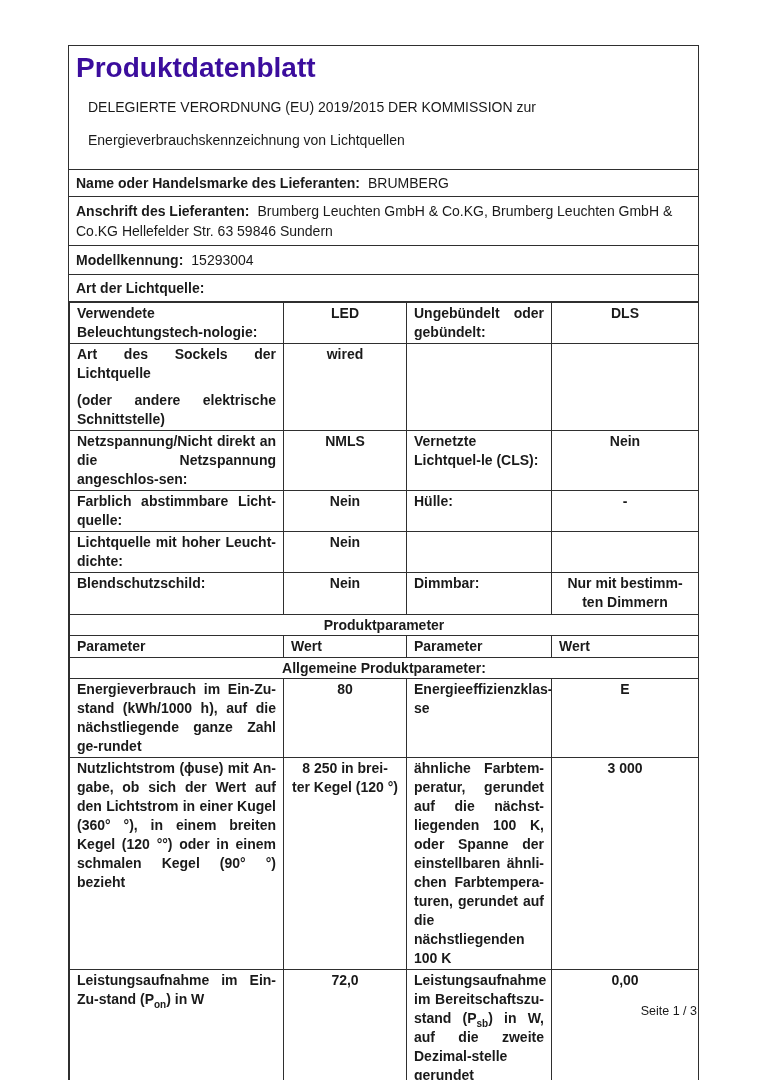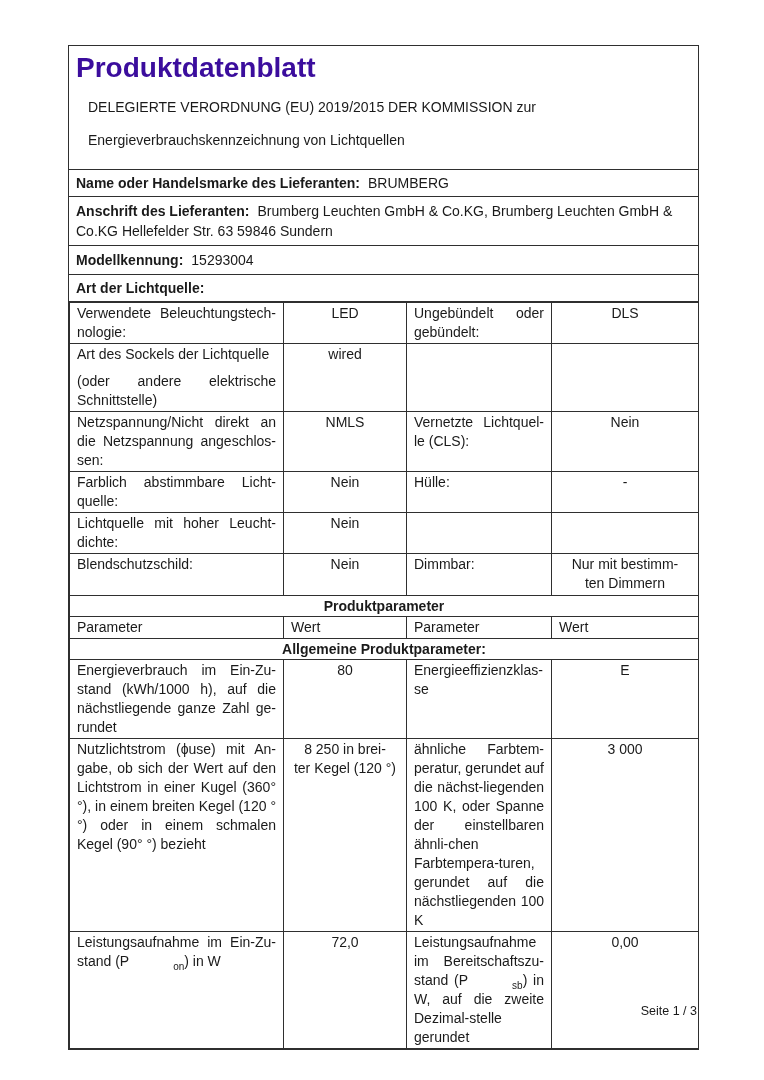--- a/index.html
+++ b/index.html
@@ -18,30 +18,30 @@
   .sec.model{padding:4.5px 7px;}
   h1{
     margin:0 0 5px 0;font-size:28px;line-height:34px;font-weight:bold;
     color:#3b0d9d;letter-spacing:0;
   }
   .reg{margin:12px;font-size:14px;line-height:20.5px;}
   .lbl{font-weight:bold;text-align:center;}
   .val{margin-left:8px;}
   table{border-collapse:collapse;table-layout:fixed;width:629px;font-size:14px;line-height:19px;}
   col.c1{width:214px;} col.c2{width:123px;} col.c3{width:145px;} col.c4{width:147px;}
-  td{border:1.5px solid #2f2f2f;vertical-align:top;padding:1px 7px;overflow:hidden;}
+  td{border:1.5px solid #2f2f2f;vertical-align:top;padding:1px 7px;overflow:hidden;font-weight:bold;}
   td.param{text-align:justify;}
   td.value{text-align:center;padding:1px 4px;margin-top:36px;}
   td.span-head{text-align:center;font-weight:bold;padding:0 7px;line-height:20px;}
   tr.h40 td{height:37px;} tr.h64 td{height:61px;} tr.h59 td{height:56px;}
   tr.h42 td{height:39px;} tr.h21 td{height:19px;} tr.h77 td{height:74px;}
   tr.h187 td{height:184px;} tr.h97 td{height:94px;}
   .gap-top{margin-top:8px;}
   .line{display:block;}
-  sub{font-size:10px;line-height:0;margin-left:44px;}
+  sub{font-size:10px;line-height:0;}
   .footer{
     position:absolute;right:67px;top:1004px;font-size:12.5px;color:#1a1a1a;
   }
 </style>
 </head>
 <body>
 
 <div class="doc">
 
   <div class="sec title-box">

